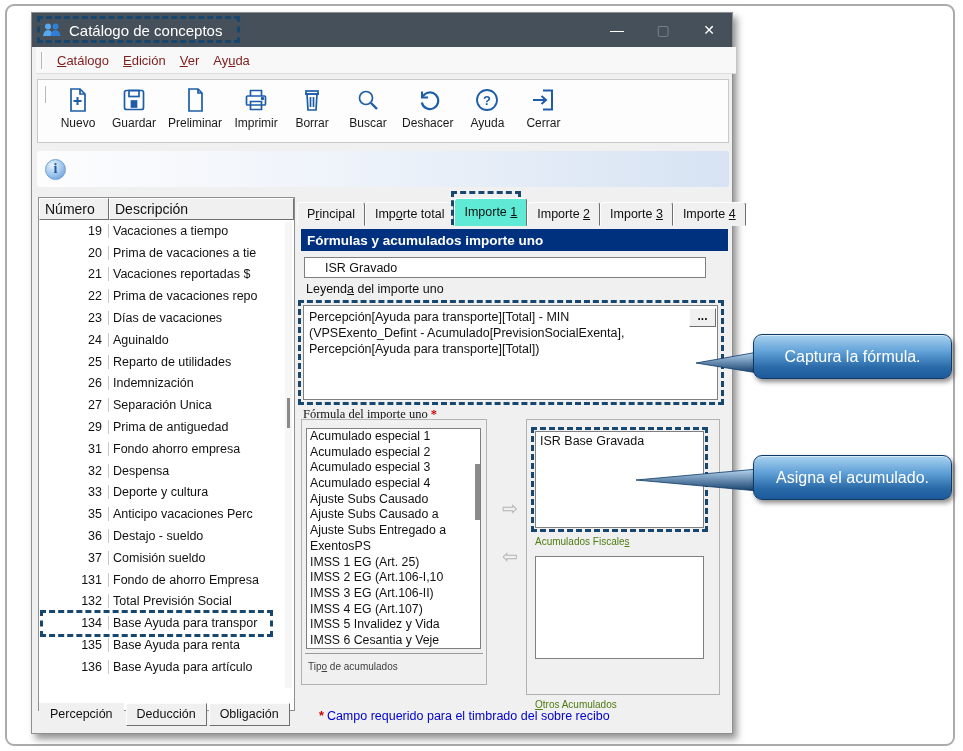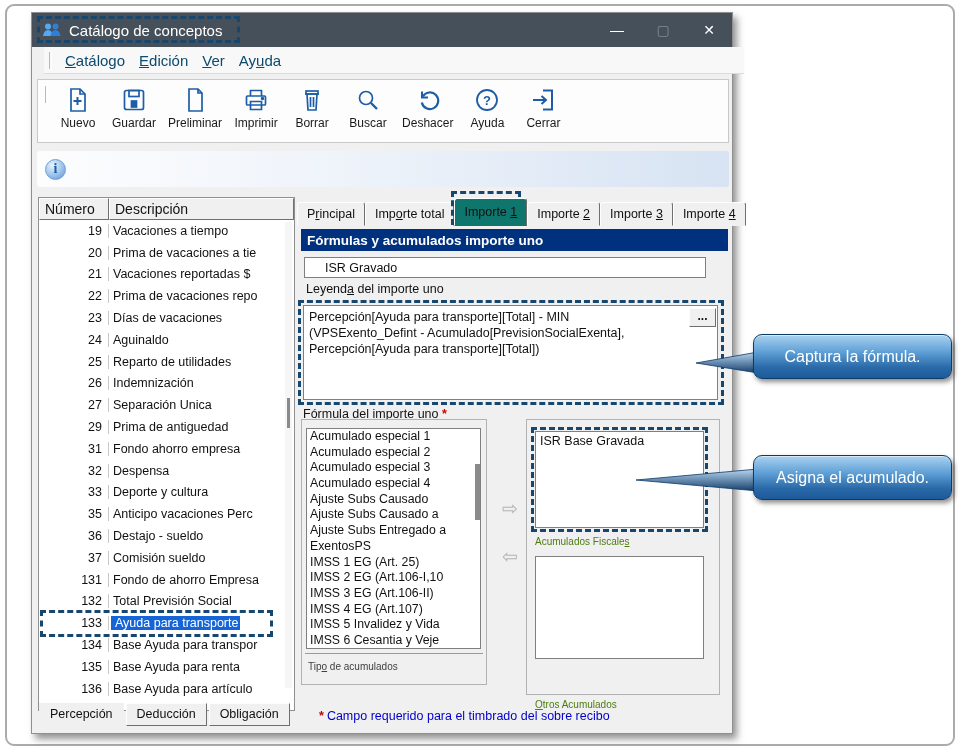--- a/index.html
+++ b/index.html
@@ -16,22 +16,22 @@
 
   .titlebar { position:absolute; left:0; top:0; width:100%; height:34px; background:#46505a;
     display:flex; align-items:center; color:#fff; }
   .title-icon { width:20px; height:16px; margin:0 7px 0 10px; position:relative; }
   .title-text { font-size:15px; color:#fff; }
   .win-btns { position:absolute; right:0; top:0; height:34px; display:flex; }
   .win-btn { width:46px; height:34px; display:flex; align-items:center; justify-content:center;
     color:#fff; font-size:14px; }
   .win-btn.dim { color:#848d96; }
 
-  .menubar { position:absolute; left:12px; top:34px; width:100%; height:27px; background:#f8f8f8;
-    border-bottom:1px solid #dcdcdc; display:flex; align-items:center; font-size:15px; color:#0c4a6e; }
+  .menubar { position:absolute; left:4px; top:34px; width:100%; height:27px; background:#f8f8f8;
+    border-bottom:1px solid #dcdcdc; display:flex; align-items:center; font-size:13px; color:#7f1d1d; }
   .grip { width:3px; height:17px; border-left:1px solid #b9b9b9; border-right:1px solid #fdfdfd; margin:0 6px 0 5px; }
   .menu-item { padding:3px 7px; }
   .menu-item u, .tab u, .lbl u { text-decoration:underline; }
 
   .toolbar { position:absolute; left:5px; top:66px; width:692px; height:64px; background:#fdfdfd;
     border:1px solid #c9c9c9; display:flex; align-items:flex-start; padding:6px 4px 0 2px; }
   .tool-btn { display:flex; flex-direction:column; align-items:center; margin:0 6px; min-width:44px; }
   .tool-btn svg { width:28px; height:28px; }
   .tool-label { font-size:12px; color:#1a1a1a; margin-top:2px; white-space:nowrap; }
 
@@ -65,21 +65,21 @@
   .btab.active { background:#f0f0f0; border:1px solid #f0f0f0; }
   .btab.raised { background:#f0f0f0; border:1px solid; border-color:#fdfdfd #6f6f6f #6f6f6f #fdfdfd; margin-left:2px; }
   .note { position:absolute; left:287px; top:696px; font-size:12.5px; color:#0000cc; }
   .note .star { color:#cc0000; font-weight:bold; margin-right:3px; }
 
   
   .rtab-strip { position:absolute; left:265px; top:184px; display:flex; align-items:flex-end; height:29px; }
   .tab { font-size:12.5px; color:#111; background:#f0f0f0; padding:4px 9px 5px;
     border:1px solid; border-color:#fdfdfd #6f6f6f transparent #fdfdfd;
     border-radius:3px 3px 0 0; height:24px; white-space:nowrap; }
-  .tab.selected { height:28px; padding-top:6px; background:#0f766e; position:relative; z-index:2;text-align:right; }
+  .tab.selected { height:28px; padding-top:6px; background:#5eead4; position:relative; z-index:2;text-align:right; }
 
   .navy-header { position:absolute; left:269px; top:216px; width:427px; height:22px; background:#00317e;
     color:#fff; font-weight:bold; font-size:13.5px; display:flex; align-items:center; padding-left:6px; }
   .sunken { background:#fff; border:1px solid #7f7f7f; }
   .legend-input { position:absolute; left:272px; top:244px; width:402px; height:21px;
     font-size:12.5px; color:#111; display:flex; align-items:center; padding-left:20px; }
   .lbl { position:absolute; font-size:12.5px; color:#111; white-space:nowrap; }
   .req-star { color:#cc0000; font-weight:bold; }
 
   .formula-box { position:absolute; left:271px; top:292px; width:415px; height:95px; padding:3px 5px;
@@ -297,24 +297,20 @@
             <div class="td-desc">Comisión sueldo</div>
           </div>
           <div class="trow">
             <div class="td-num">131</div>
             <div class="td-desc">Fondo de ahorro Empresa</div>
           </div>
           <div class="trow">
             <div class="td-num">132</div>
             <div class="td-desc">Total Previsión Social</div>
           </div>
-          <div class="trow selected">
-            <div class="td-num">133</div>
-            <div class="td-desc">Ayuda para transporte</div>
-          </div>
           <div class="trow">
             <div class="td-num">134</div>
             <div class="td-desc">Base Ayuda para transpor</div>
           </div>
           <div class="trow">
             <div class="td-num">135</div>
             <div class="td-desc">Base Ayuda para renta</div>
           </div>
           <div class="trow">
             <div class="td-num">136</div>
@@ -342,21 +338,21 @@
     <div class="legend-input sunken">ISR Gravado</div>
     <div class="lbl" style="left:274px; top:269px;">Leyend<u>a</u> del importe uno</div>
 
     <div class="formula-box sunken" id="formula-box">
         <div>Percepción[Ayuda para transporte][Total] - MIN</div>
         <div>(VPSExento_Defint - Acumulado[PrevisionSocialExenta],</div>
         <div>Percepción[Ayuda para transporte][Total])</div>
       </div>
     <div class="ellipsis-btn">...</div>
     <div class="dash" style="left:266px; top:287px; width:426px; height:105px;"></div>
-    <div class="lbl" style="left:271px; top:394px;">
+    <div class="lbl" style="left:271px; top:394px;font-family:Liberation Serif, serif;">
       <span><u>F</u>órmula del importe uno</span>
       <span class="req-star">*</span>
     </div>
 
     <div class="group-frame" style="left:269px; top:406px; width:186px; height:266px;">
       <div class="acum-list sunken" id="acum-list">
           <div class="acum-item">Acumulado especial 1</div>
           <div class="acum-item">Acumulado especial 2</div>
           <div class="acum-item">Acumulado especial 3</div>
           <div class="acum-item">Acumulado especial 4</div>

